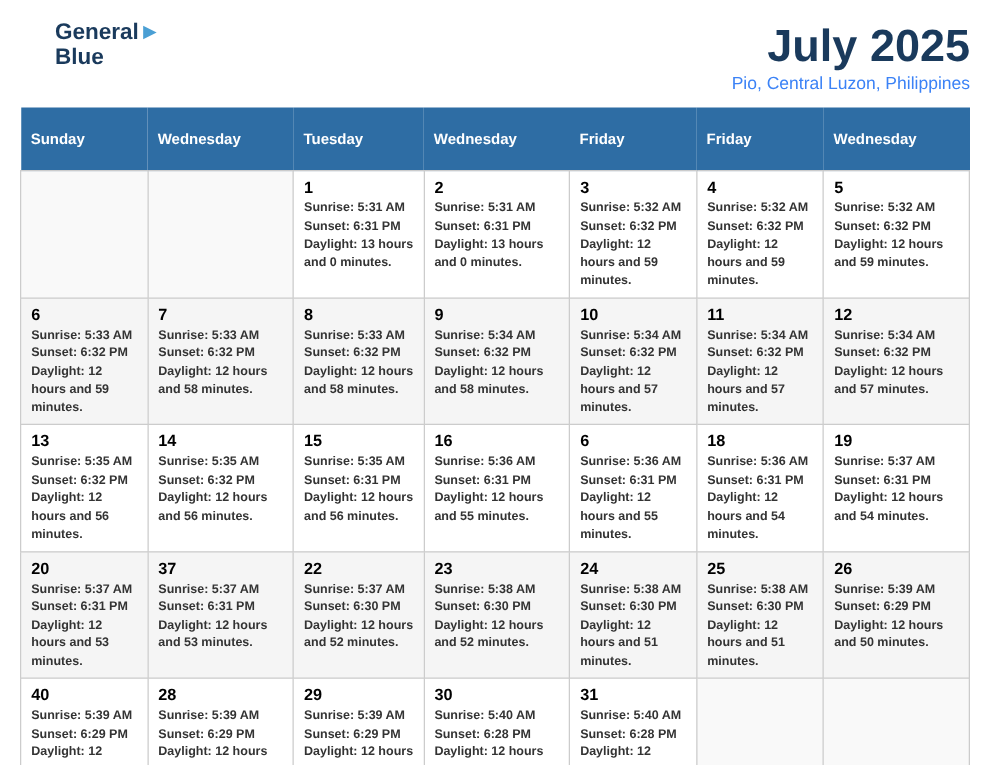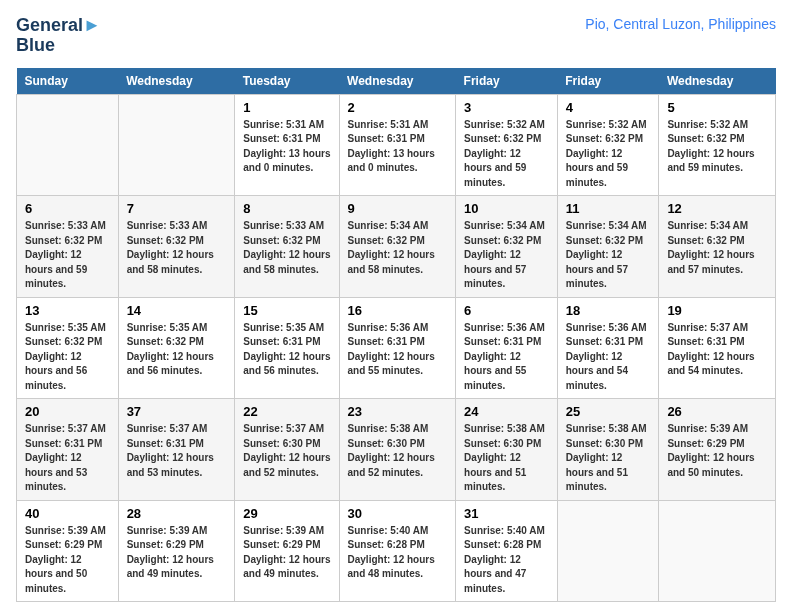--- a/index.html
+++ b/index.html
@@ -8,20 +8,21 @@
       background: #fff;
       width: 792px;
       min-height: 612px;
       padding: 16px;
     }
     .header {
       display: flex;
       justify-content: space-between;
       align-items: flex-start;
       margin-bottom: 12px;
+      margin-left: 28px;
     }
     .logo {
       display: flex;
       align-items: center;
     }
     .logo-text {
       font-size: 18px;
       font-weight: bold;
       color: #1a3a5c;
       line-height: 1.1;
@@ -43,21 +44,21 @@
     }
     table {
       width: 100%;
       border-collapse: collapse;
       font-size: 11px;
     }
     thead th {
       background-color: #2e6da4;
       color: #fff;
       text-align: left;
-      padding: 6px 8px;
+      padding: 18px 8px;
       font-size: 12px;
       font-weight: bold;
     }
     tbody td {
       border: 1px solid #ccc;
       padding: 5px 8px;
       vertical-align: top;
       min-height: 70px;
       background: #fff;
     }
@@ -85,20 +86,21 @@
 
 <div class="header">
   <div class="logo">
     <div>
       <div class="logo-text">
         General<span>►</span><br>Blue
       </div>
     </div>
   </div>
   <div class="title-section">
+    <div class="main-title">July 2025</div>
     <div class="subtitle">Pio, Central Luzon, Philippines</div>
   </div>
 </div>
 
 <table>
   <thead>
     <tr>
       <th>Sunday</th>
       <th>Wednesday</th>
       <th>Tuesday</th>

